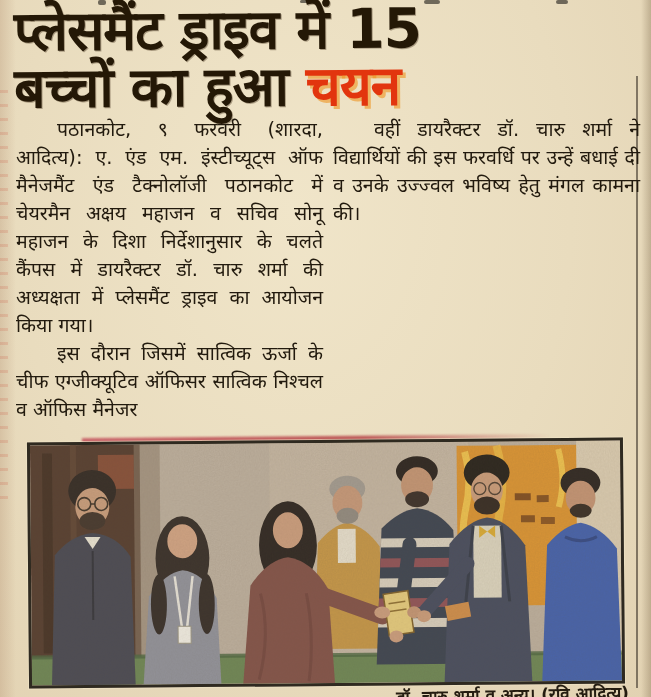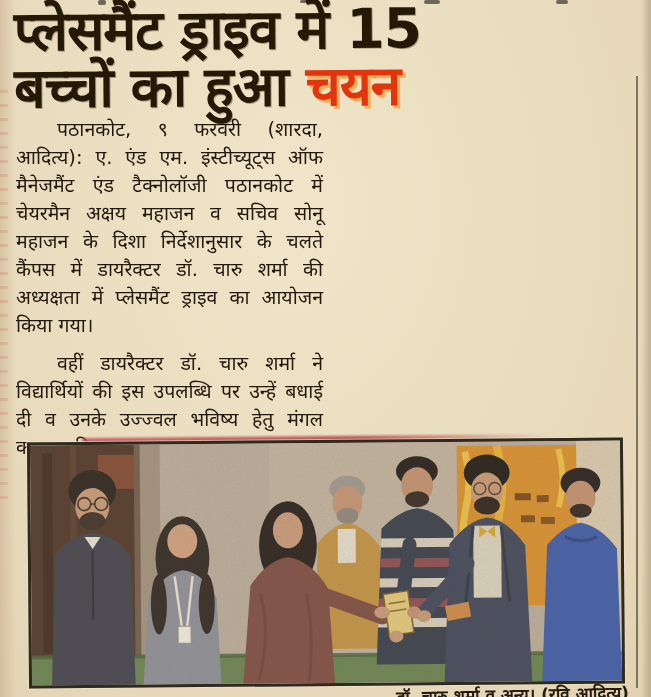--- a/index.html
+++ b/index.html
@@ -53,21 +53,21 @@
   .headline .red{
     color:#e2350e;
     text-shadow:3px 3px 0 rgba(238,148,32,.6);
     margin-top:14px;
   }
 
   
   .article{
     position:absolute;left:16px;top:116px;width:624px;height:322px;
     color:#221a0e;
-    display:flex;gap:10px;flex-direction:column;
+    display:flex;gap:10px;
   }
   .col{
     width:307px;
     font-size:19.5px;line-height:28px;
     text-align:justify;
     font-weight:500;
   }
   .col p{margin:0;}
   .col p.indent{text-indent:2.1em;}
 
@@ -113,23 +113,24 @@
   <div class="torn-mark" style="left:556px;top:0;width:12px;height:4px;"></div>
 
   <div class="headline">
     <span class="line">प्लेसमैंट ड्राइव में 15</span>
     <span class="line line2"><span>बच्चों का हुआ </span><span class="red">चयन</span></span>
   </div>
 
   <div class="article">
     <div class="col">
       <p class="indent">पठानकोट, ९ फरवरी (शारदा, आदित्य): ए. एंड एम. इंस्टीच्यूट्स ऑफ मैनेजमैंट एंड टैक्नोलॉजी पठानकोट में चेयरमैन अक्षय महाजन व सचिव सोनू महाजन के दिशा निर्देशानुसार के चलते कैंपस में डायरैक्टर डॉ. चारु शर्मा की अध्यक्षता में प्लेसमैंट ड्राइव का आयोजन किया गया।</p>
+      <p class="indent">इस दौरान जिसमें सात्विक ऊर्जा के चीफ एग्जीक्यूटिव ऑफिसर सात्विक निश्चल व ऑफिस मैनेजर</p>
     </div>
     <div class="col">
-      <p class="indent">वहीं डायरैक्टर डॉ. चारु शर्मा ने विद्यार्थियों की इस उपलब्धि पर उन्हें बधाई दी व उनके उज्ज्वल भविष्य हेतु मंगल कामना की।</p>
+      <p class="indent">वहीं डायरैक्टर डॉ. चारु शर्मा ने विद्यार्थियों की इस फरवर्धि पर उन्हें बधाई दी व उनके उज्ज्वल भविष्य हेतु मंगल कामना की।</p>
     </div>
   </div>
 
   <div class="photo-wrap">
     <div class="photo-topstreak"></div>
     <div class="photo-frame">
       <svg viewBox="0 0 592 240" preserveAspectRatio="none">
         <defs>
           <filter id="grain">
             <feTurbulence type="fractalNoise" baseFrequency="0.8" numOctaves="2" stitchTiles="stitch"></feTurbulence>

